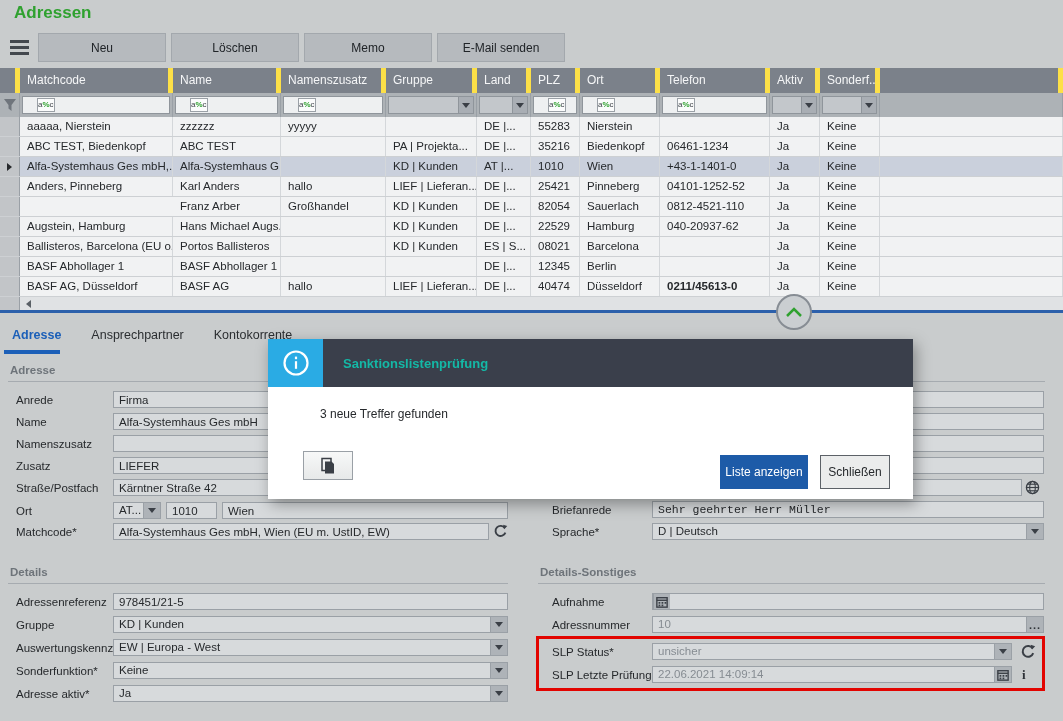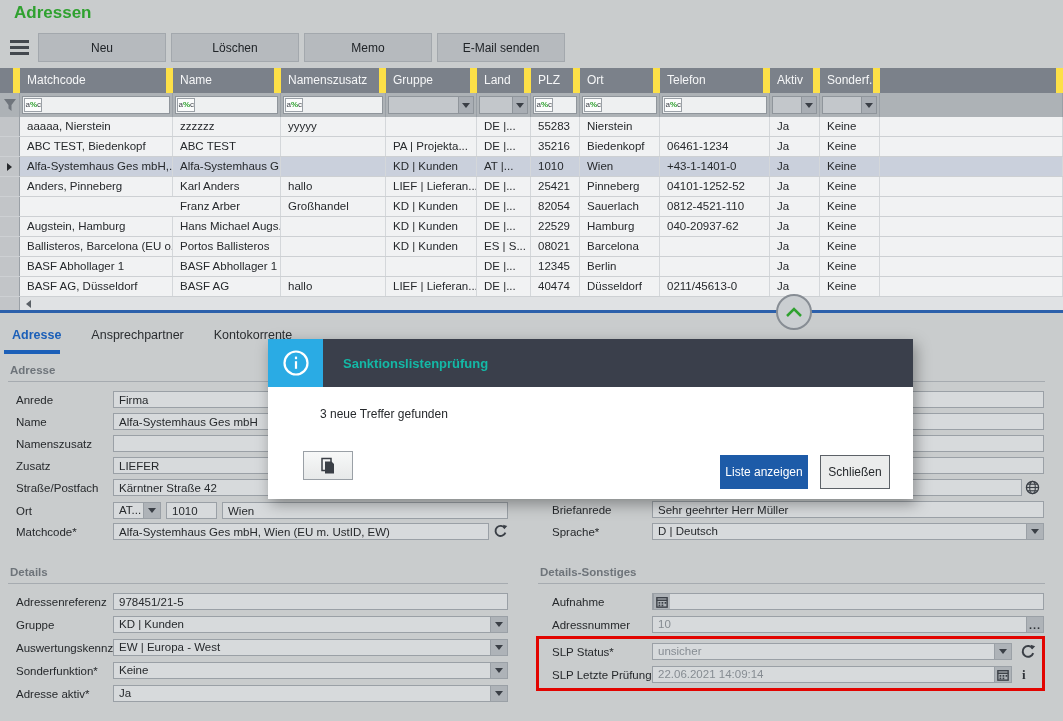--- a/index.html
+++ b/index.html
@@ -7,26 +7,26 @@
 .app{position:relative;width:1063px;height:721px;background:#c9cccd;font-family:"Liberation Sans",sans-serif;color:#26292c;overflow:hidden}
 .title{position:absolute;left:14px;top:3px;font-size:17px;font-weight:bold;color:#2fa12f}
 .toolbar{position:absolute;top:33px;left:0;width:100%;height:29px}
 .hamburger{position:absolute;left:10px;top:7px;width:19px;height:15px;display:flex;flex-direction:column;justify-content:space-between;cursor:pointer}
 .hamburger div{height:3px;background:#43484e}
 .tbtn{position:absolute;top:0;height:29px;background:#b6babe;border:1px solid #a3a8ad;font-size:12px;display:flex;align-items:center;justify-content:center;gap:8px;cursor:pointer;color:#202428}
 .chev{width:7px;height:7px;border-left:2px solid #3f444a;border-bottom:2px solid #3f444a;transform:rotate(-45deg);margin-top:-3px}
 
 .grid{position:absolute;top:68px;left:0;width:1063px}
 .ghead{display:flex;height:25px;background:#7b818a}
-.hcell{color:#f5f6f7;font-size:12px;line-height:24px;padding-left:7px;border-right:7px solid #fde047;white-space:nowrap;overflow:hidden}
+.hcell{color:#f5f6f7;font-size:12px;line-height:24px;padding-left:7px;border-right:5px solid #fde047;white-space:nowrap;overflow:hidden}
 .gfilter{display:flex;height:24px;background:#adb2b6}
 .fcell{border-right:1px solid #9aa0a6;display:flex;align-items:center;padding:0 2px}
 .fcell.first{justify-content:center}
 .fbox{flex:1;height:18px;background:#eef0f1;border:1px solid #8f959b;display:flex;align-items:center;min-width:0}
-.abadge{width:18px;height:14px;margin-left:1px;background:#fbfcfc;border:1px solid #9aa0a6;font-size:8px;line-height:11px;text-align:right;color:#3f444a;flex:none}
+.abadge{width:18px;height:14px;margin-left:14px;background:#fbfcfc;border:1px solid #9aa0a6;font-size:8px;line-height:11px;text-align:left;color:#3f444a;flex:none}
 .abadge .pct{color:#2fa12f;font-weight:bold}
 .finput{flex:1;border:none;background:transparent;height:14px;font-size:11px;outline:none;min-width:0;font-family:inherit}
 .fdrop{flex:1;height:18px;background:#c3c7cb;border:1px solid #8f959b;position:relative}
 .dbtn{position:absolute;right:0;top:0;bottom:0;width:15px;background:#a9aeb4;border-left:1px solid #8f959b;display:flex;align-items:center;justify-content:center;cursor:pointer}
 .tri{width:0;height:0;border-left:4px solid transparent;border-right:4px solid transparent;border-top:5px solid #3a3f46}
 .grow{display:flex;height:20px;background:#f1f2f3;border-bottom:1px solid #cdd0d3}
 .grow.sel{background:#cad0dc}
 .gind{width:20px;flex:none;background:#c2c5c8;border-right:1px solid #9aa0a6;display:flex;align-items:center;justify-content:center}
 .gcell{font-size:11.5px;line-height:18px;padding-left:7px;border-right:1px solid #d4d7da;white-space:nowrap;overflow:hidden}
 .tri-right{width:0;height:0;border-top:4px solid transparent;border-bottom:4px solid transparent;border-left:5px solid #26292c}
@@ -289,21 +289,21 @@
         </div>
         <div class="grow">
           <div class="gind"></div>
           <div class="gcell" style="width: 153px;">BASF AG, Düsseldorf</div>
           <div class="gcell" style="width: 108px;">BASF AG</div>
           <div class="gcell" style="width: 105px;">hallo</div>
           <div class="gcell" style="width: 91px;">LIEF | Lieferan...</div>
           <div class="gcell" style="width: 54px;">DE |...</div>
           <div class="gcell" style="width: 49px;">40474</div>
           <div class="gcell" style="width: 80px;">Düsseldorf</div>
-          <div class="gcell" style="width: 110px;">0211/45613-0</div>
+          <div class="gcell" style="width: 110px; font-weight: bold;">0211/45613-0</div>
           <div class="gcell" style="width: 50px;">Ja</div>
           <div class="gcell" style="width: 60px;">Keine</div>
           <div class="gcell" style="width: 183px;"></div>
         </div>
       </div>
     <div class="scrollstrip">
       <div class="sstub"></div>
       <div class="sarrow"></div>
     </div>
   </div>
@@ -437,21 +437,21 @@
           <circle cx="8" cy="8" r="6.5" fill="none" stroke="#3a3f46" stroke-width="1.4"></circle>
           <ellipse cx="8" cy="8" rx="3" ry="6.5" fill="none" stroke="#3a3f46" stroke-width="1.2"></ellipse>
           <line x1="1.5" y1="8" x2="14.5" y2="8" stroke="#3a3f46" stroke-width="1.2"></line>
           <line x1="2.5" y1="4.5" x2="13.5" y2="4.5" stroke="#3a3f46" stroke-width="1.2"></line>
           <line x1="2.5" y1="11.5" x2="13.5" y2="11.5" stroke="#3a3f46" stroke-width="1.2"></line>
         </svg>
     </span>
   </div>
   <div class="frow" style="left:552px;top:501px;width:492px">
     <span class="flabel rlab">Briefanrede</span>
-    <input class="tinput" style="flex: 1 1 0%;" value="Sehr geehrter Herr Müller">
+    <input class="tinput" style="flex: 1 1 0%; font-family: Liberation Mono, monospace;" value="Sehr geehrter Herr Müller">
   </div>
   <div class="frow" style="left:552px;top:523px;width:492px">
     <span class="flabel rlab">Sprache*</span>
     <div class="fieldbox" style="flex:1">
       <span class="fval">D | Deutsch</span>
       <span class="adornbtn">
           <span class="tri"></span>
         </span>
     </div>
   </div>

